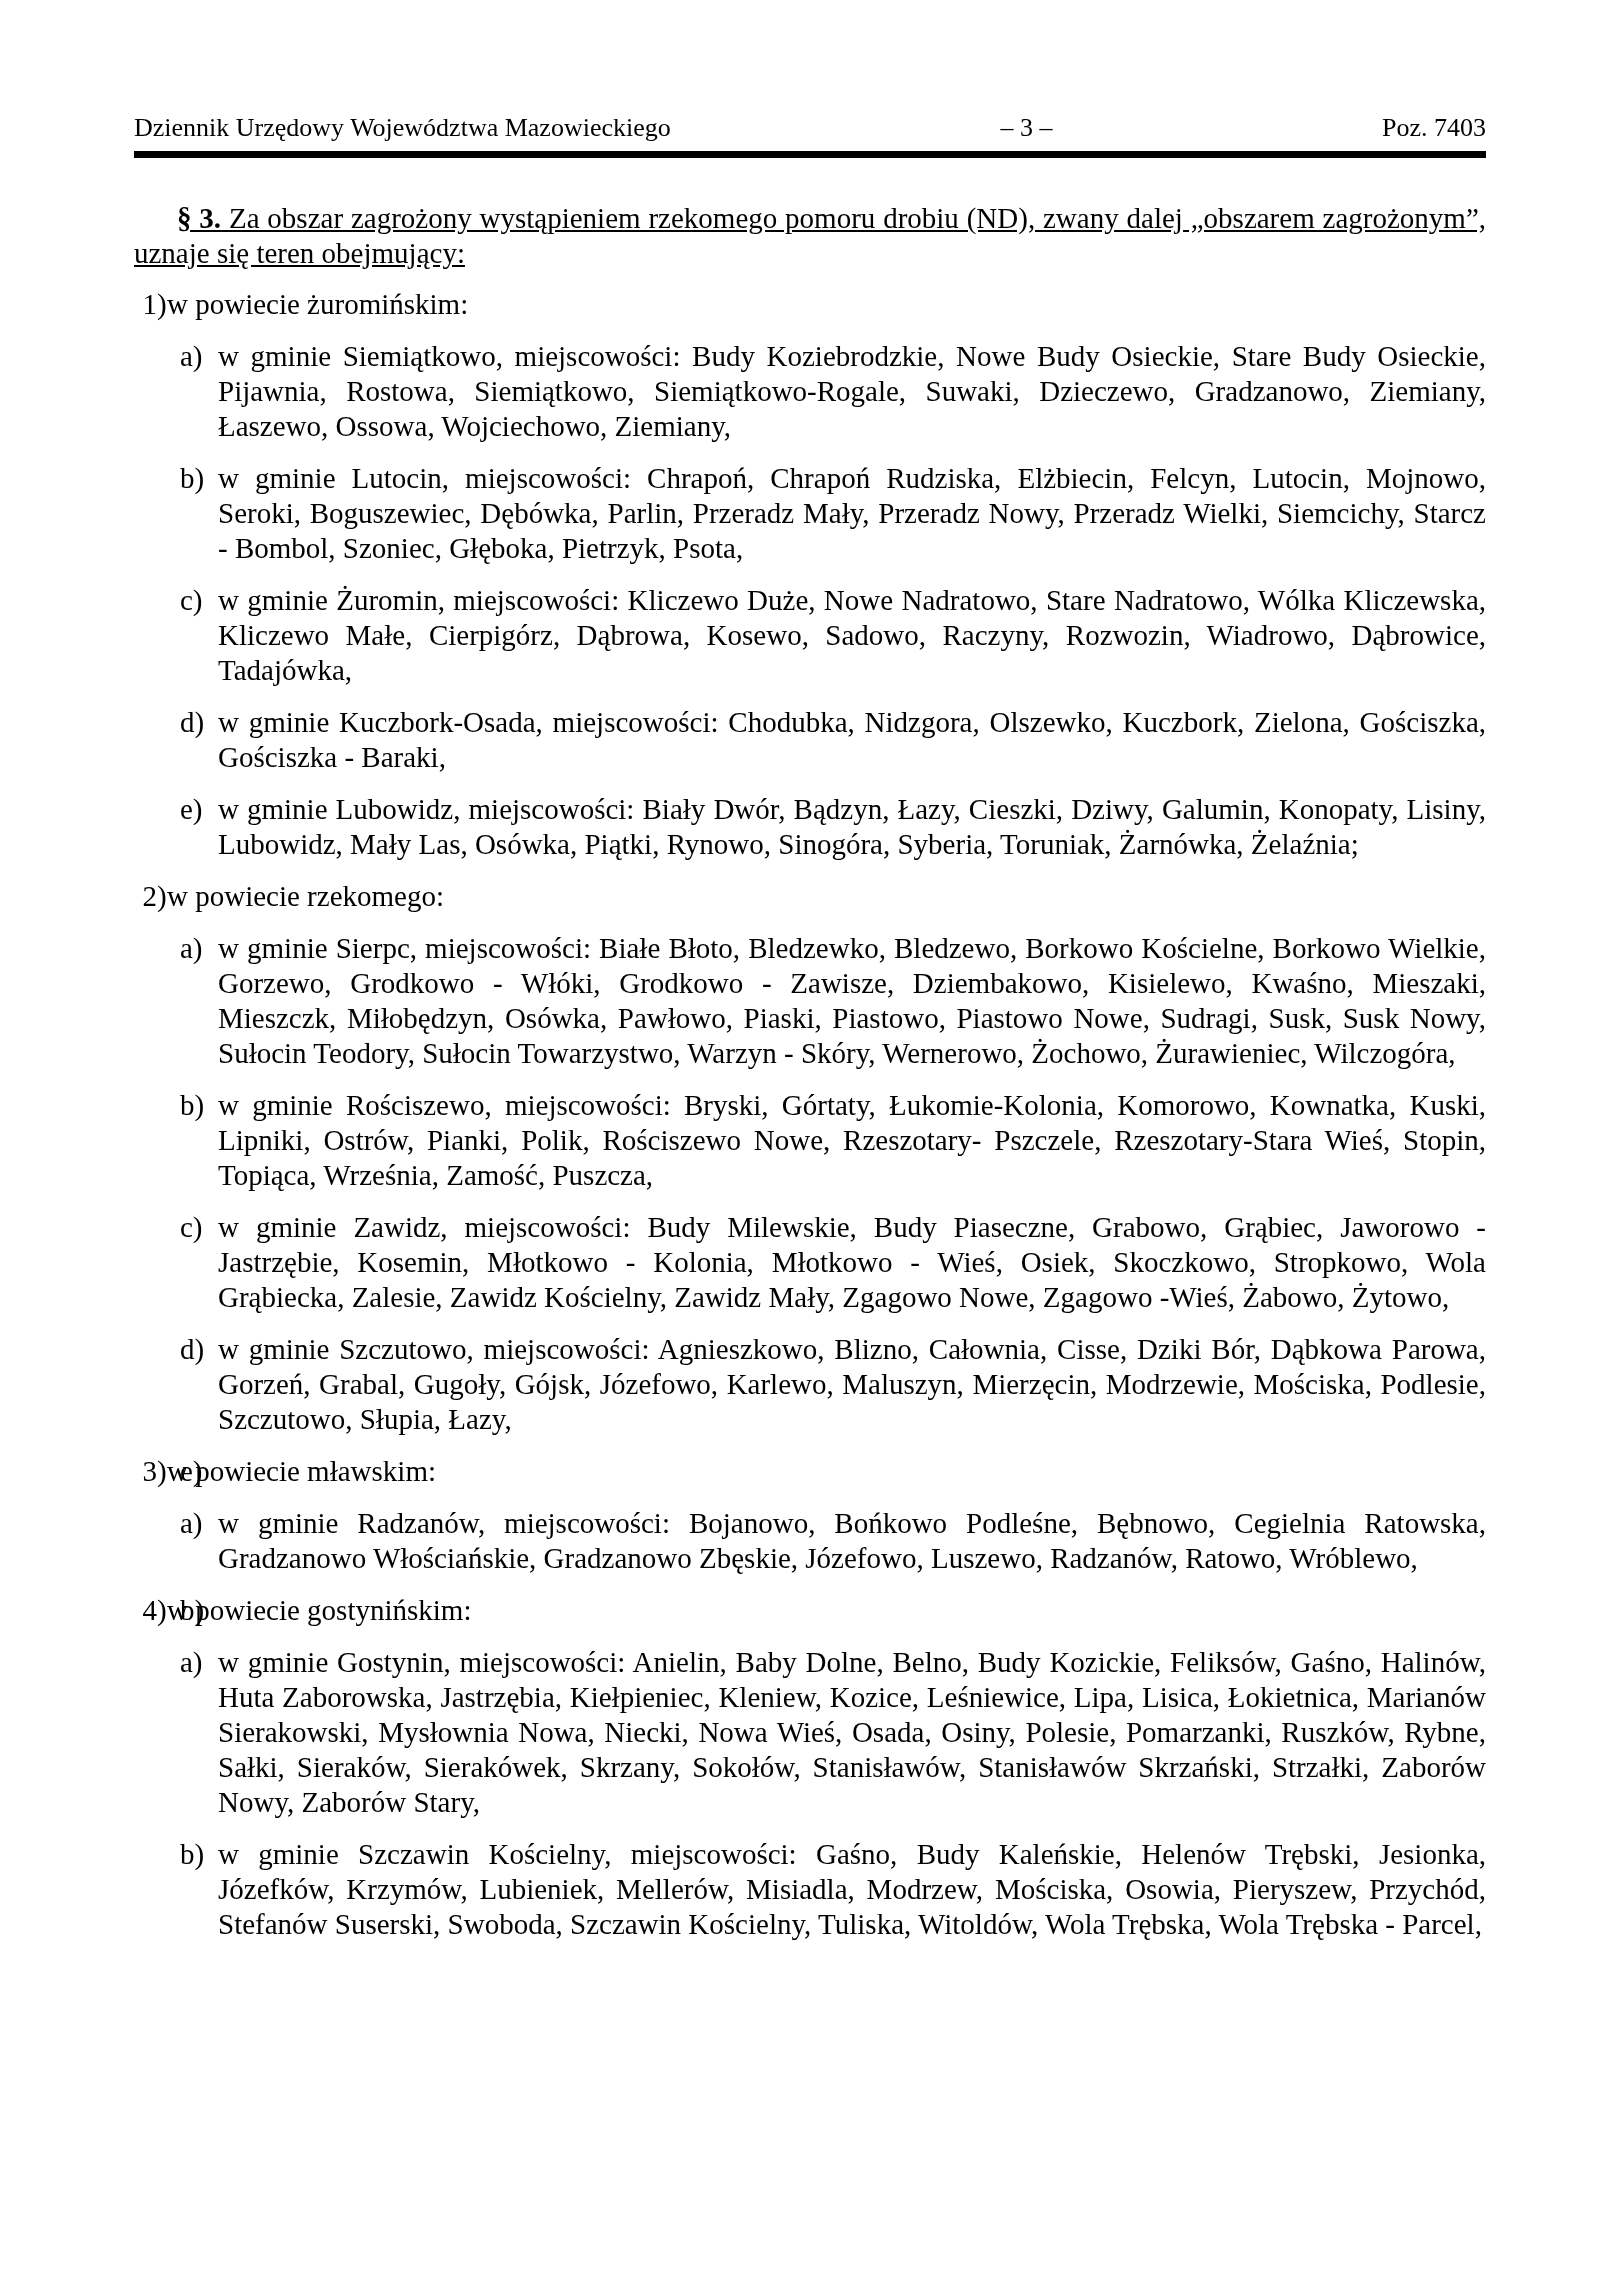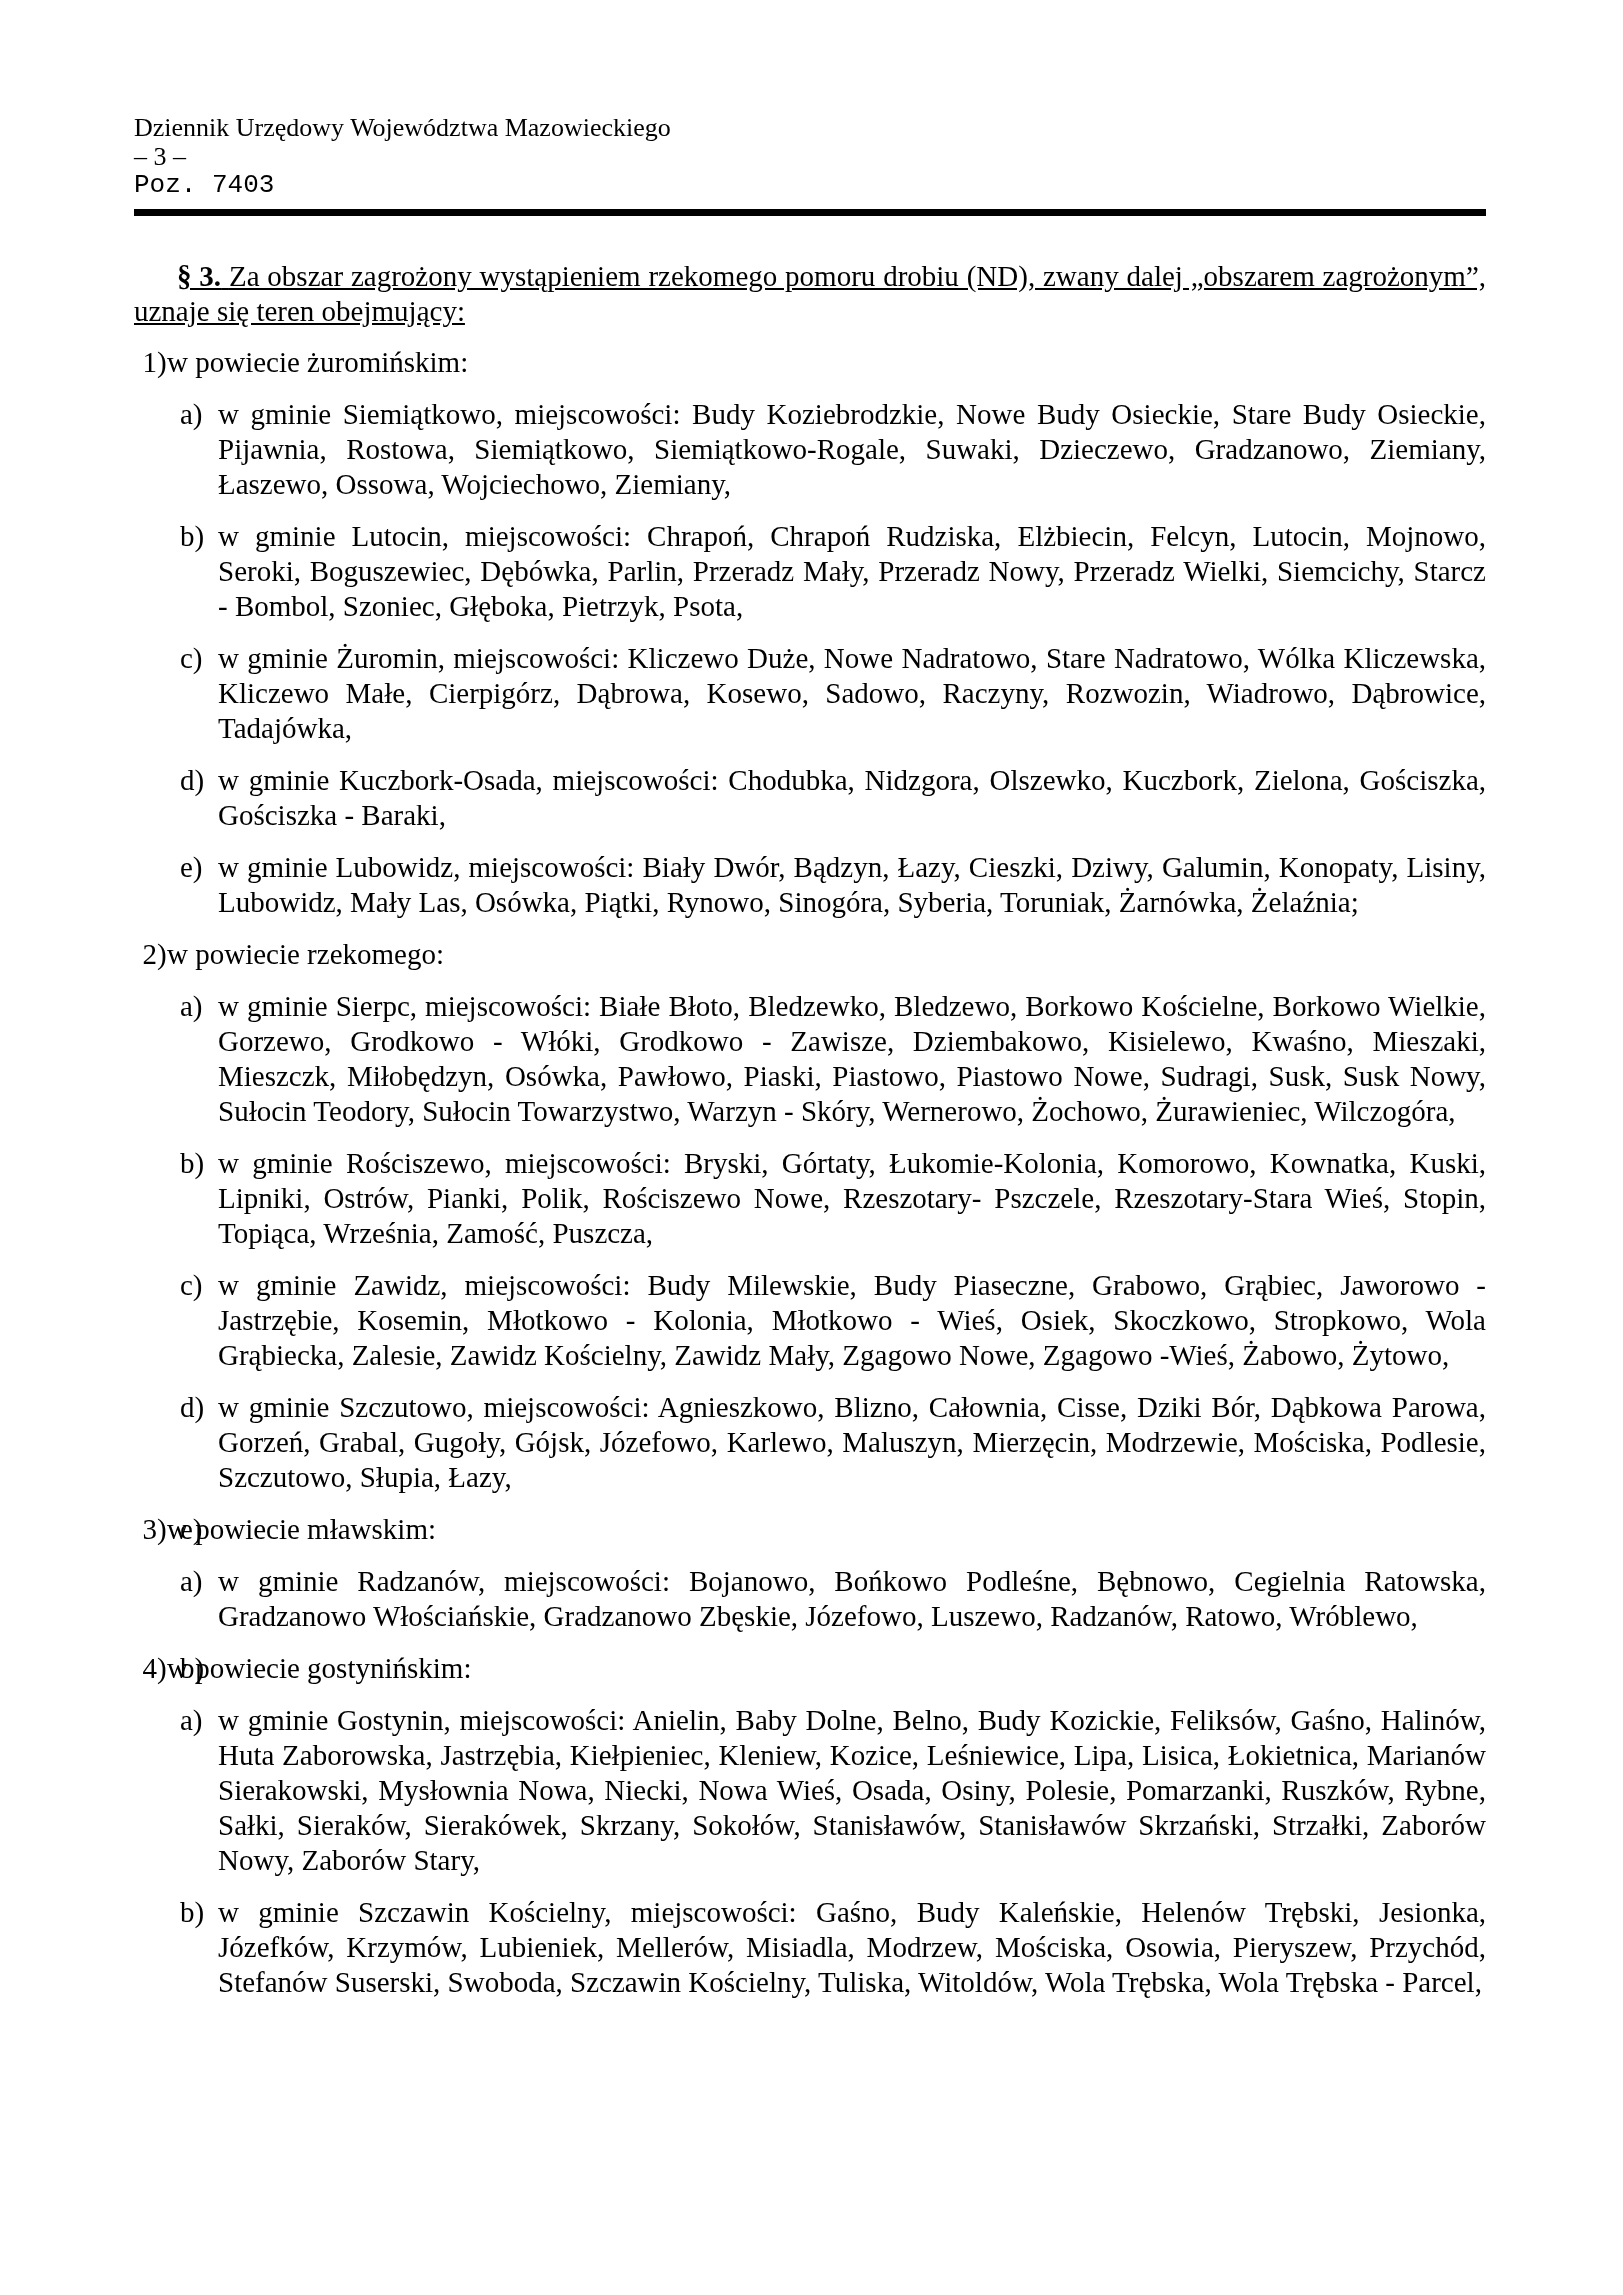--- a/index.html
+++ b/index.html
@@ -19,24 +19,23 @@
   }
   .content-col { margin-left: 134px; width: 1352px; }
   
   .hdr {
     display: flex;
     justify-content: space-between;
     align-items: baseline;
     font-size: 26px;
     line-height: 29px;
     white-space: nowrap;
-    flex-direction: column;
   }
   .hdr .center { text-align: center; }
-  .hdr .right  { text-align: right; font-family: Liberation Mono, monospace; }
+  .hdr .right  { text-align: right; }
   .rule {
     height: 7.2px;
     background: #000;
     margin-top: 9.2px;
   }
   
   .doc-body {
     margin-top: 43px;
     font-size: 29px;
     line-height: 35px;

